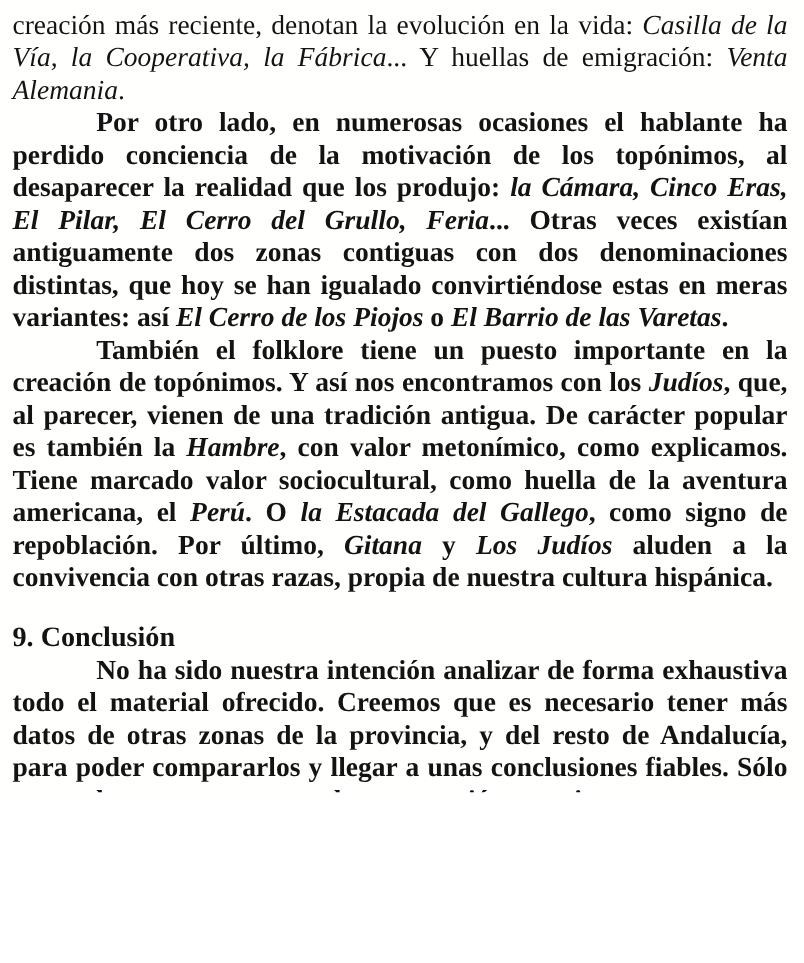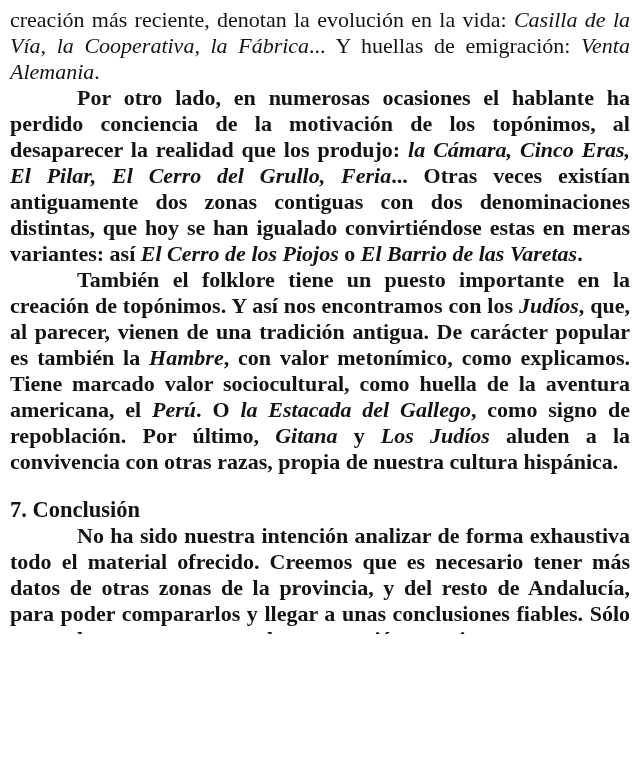--- a/index.html
+++ b/index.html
@@ -44,16 +44,16 @@
   .run.normal { font-style: normal; }
 </style>
 </head>
 <body>
 
 <div class="page" style="color: rgb(19, 19, 19);">
   <div class="text-block">
       <p class=""><span class="run normal">creación más reciente, denotan la evolución en la vida: </span><span class="run italic">Casilla de la Vía, la Cooperativa, la Fábrica</span><span class="run normal">... Y huellas de emigración: </span><span class="run italic">Venta Alemania</span><span class="run normal">.</span></p>
       <p class=" indent"><span class="run normal">Por otro lado, en numerosas ocasiones el hablante ha perdido conciencia de la motivación de los topónimos, al desaparecer la realidad que los produjo: </span><span class="run italic">la Cámara, Cinco Eras, El Pilar, El Cerro del Grullo, Feria</span><span class="run normal">... Otras veces existían antiguamente dos zonas contiguas con dos denominaciones distintas, que hoy se han igualado convirtiéndose estas en meras variantes: así </span><span class="run italic">El Cerro de los Piojos</span><span class="run normal"> o </span><span class="run italic">El Barrio de las Varetas</span><span class="run normal">.</span></p>
       <p class=" indent"><span class="run normal">También el folklore tiene un puesto importante en la creación de topónimos. Y así nos encontramos con los </span><span class="run italic">Judíos</span><span class="run normal">, que, al parecer, vienen de una tradición antigua. De carácter popular es también la </span><span class="run italic">Hambre</span><span class="run normal">, con valor metonímico, como explicamos. Tiene marcado valor sociocultural, como huella de la aventura americana, el </span><span class="run italic">Perú</span><span class="run normal">. O </span><span class="run italic">la Estacada del Gallego</span><span class="run normal">, como signo de repoblación. Por último, </span><span class="run italic">Gitana</span><span class="run normal"> y </span><span class="run italic">Los Judíos</span><span class="run normal"> aluden a la convivencia con otras razas, propia de nuestra cultura hispánica.</span></p>
-      <h2 class="heading"><span class="run bold">7. Conclusión</span></h2>
+      <h2 class="heading"><span class="run bold">9. Conclusión</span></h2>
       <p class=" indent"><span class="run normal">No ha sido nuestra intención analizar de forma exhaustiva todo el material ofrecido. Creemos que es necesario tener más datos de otras zonas de la provincia, y del resto de Andalucía, para poder compararlos y llegar a unas conclusiones fiables. Sólo pretendemos exponer una documentación que sirva para avanzar en este tipo de investigaciones, un tanto desatendidas en nuestra bibliografía lingüística.</span></p>
     </div>
 </div>
 
 </body></html>

